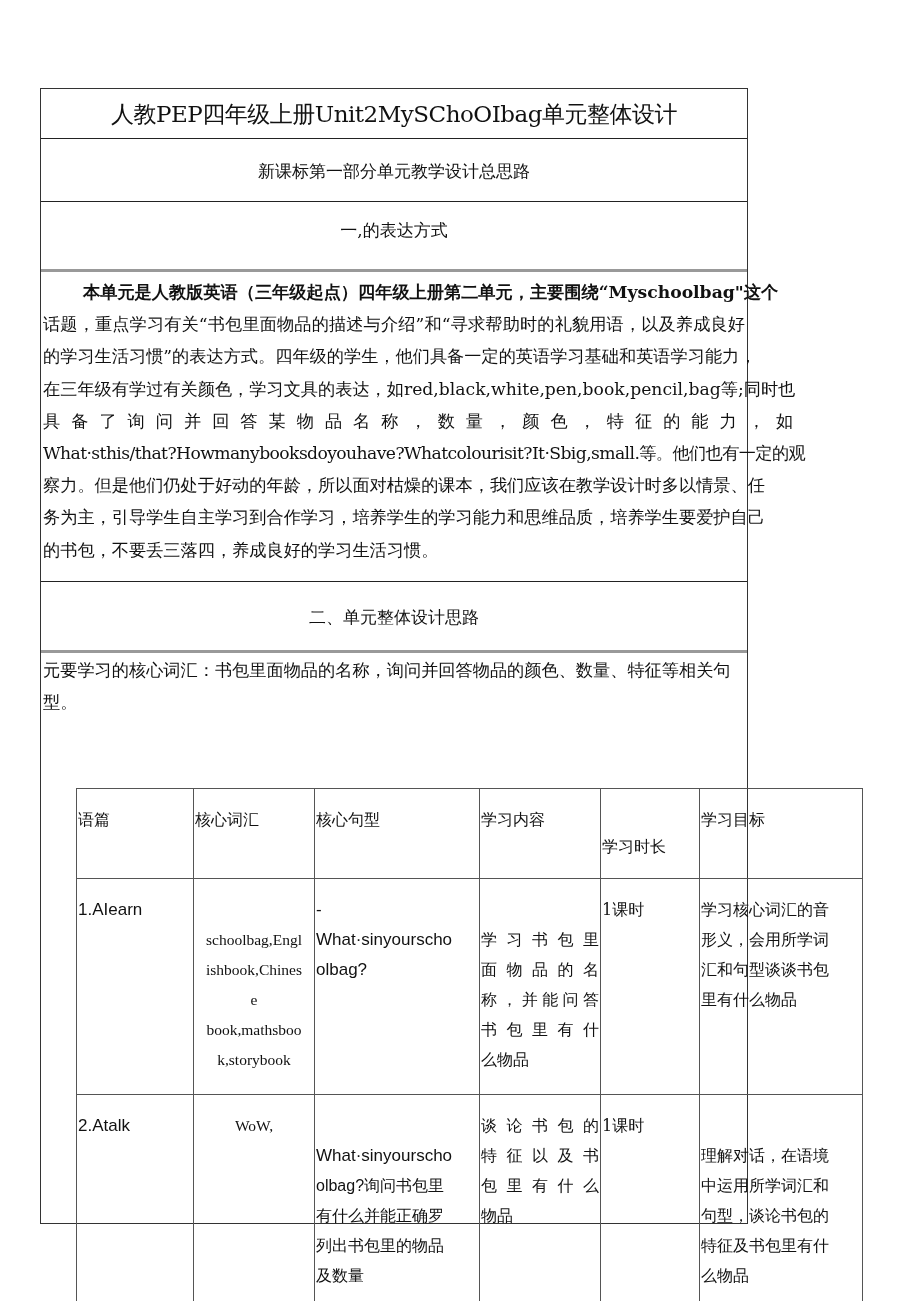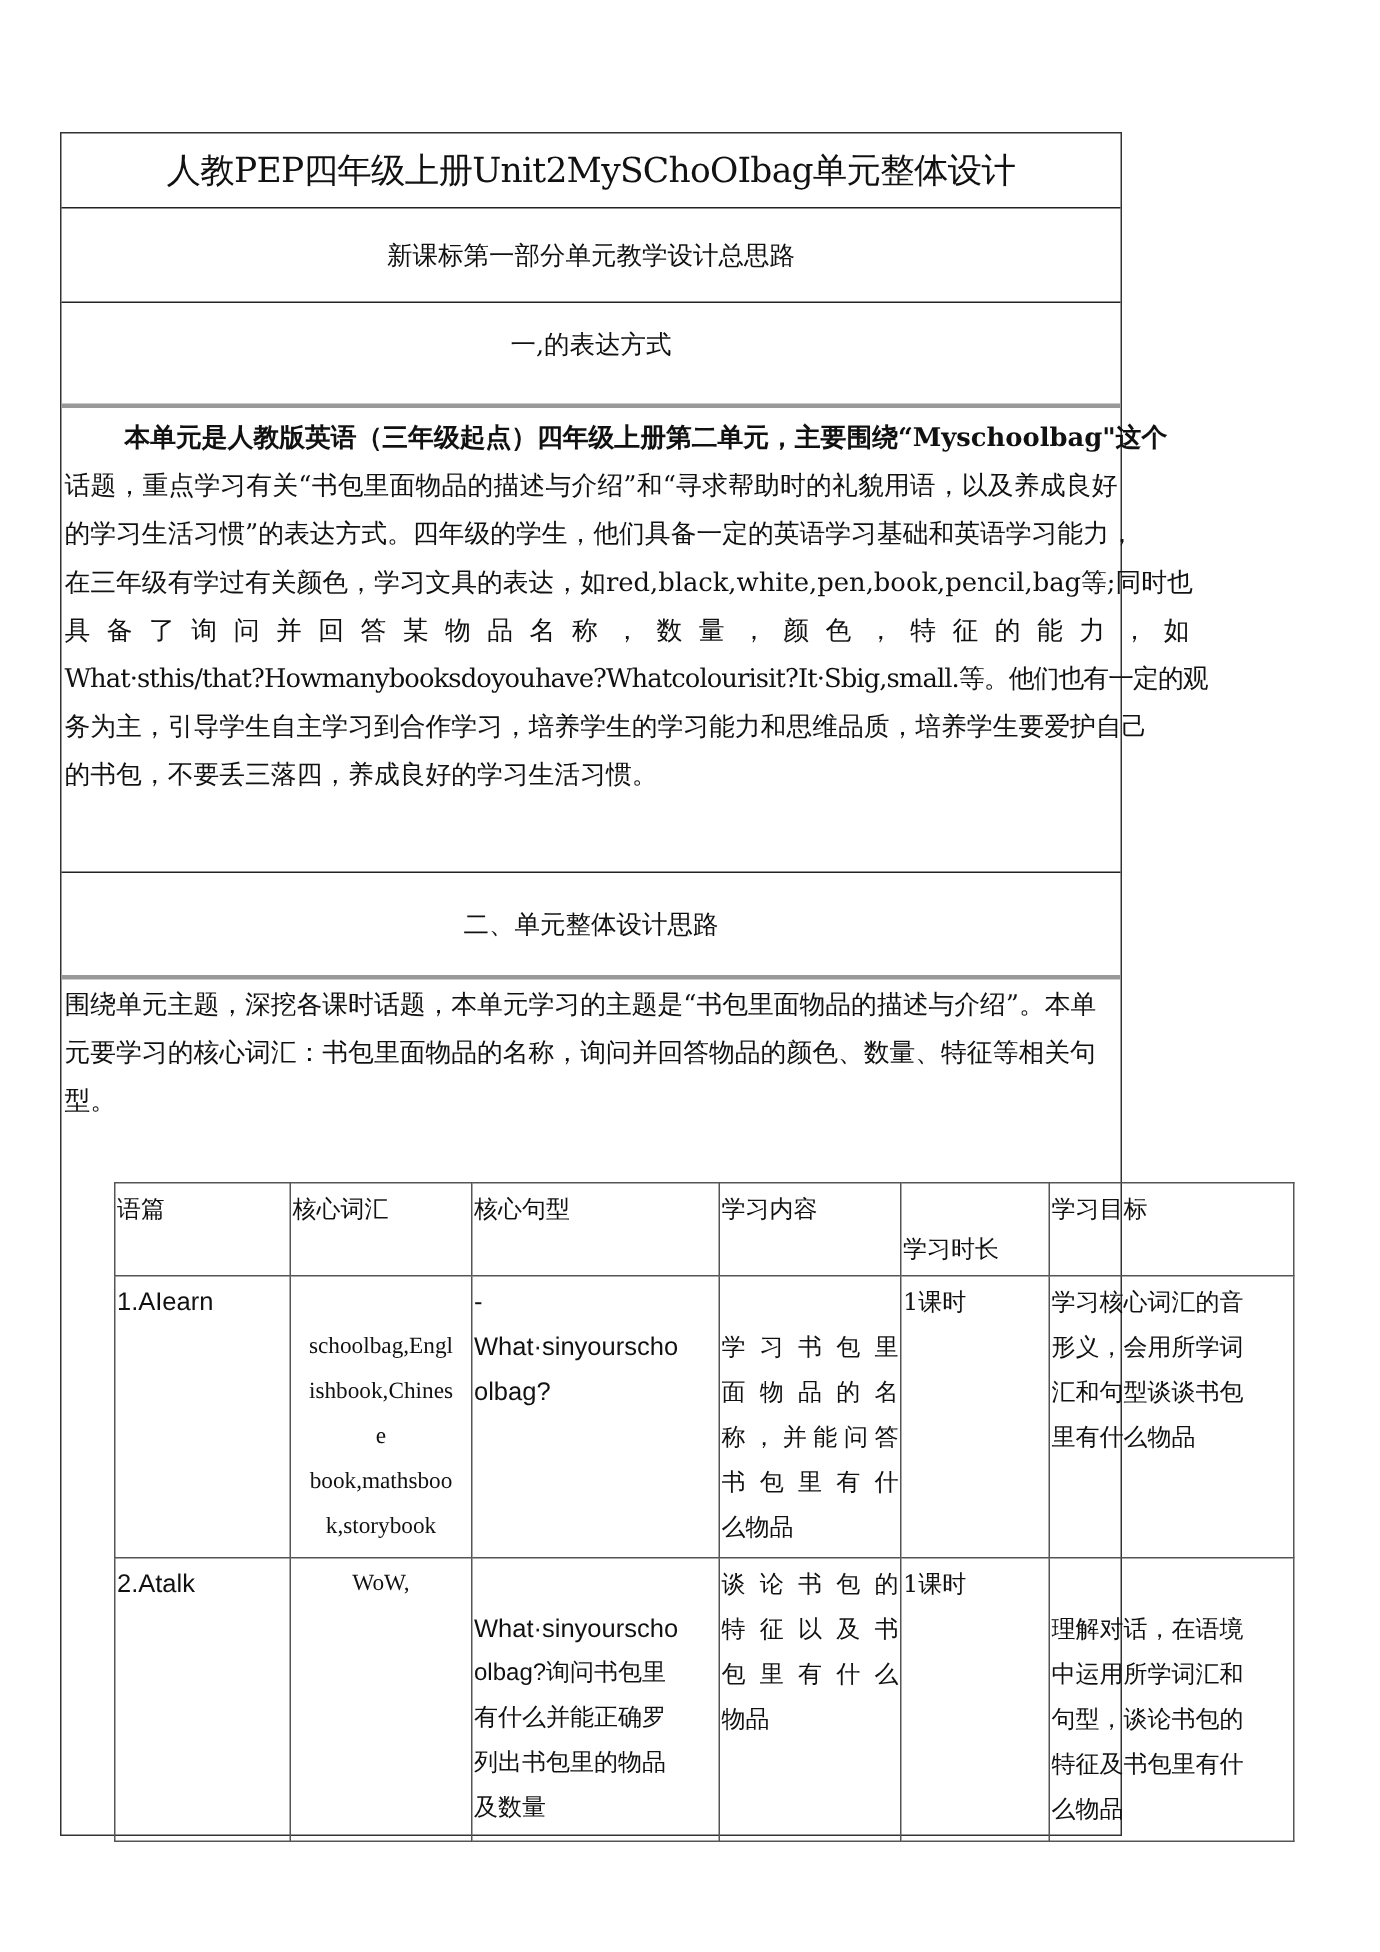--- a/index.html
+++ b/index.html
@@ -16,21 +16,21 @@
   .para1 { position: absolute; left: 2px; right: 2px; top: 187px; font-size: 17.2px;
            line-height: 32.2px; text-align: justify; text-indent: 2em; }
   .para1 .ln { display: block; white-space: nowrap; text-indent: 0; text-align: justify; text-align-last: justify; }
   .para1 .ln.first { padding-left: 40px; font-weight: bold; }
   .para1 .ln.last { text-align-last: left; }
   .sec2 { top: 492px; height: 70px; line-height: 72px; font-size: 17px; }
   .para2 { position: absolute; left: 2px; right: 16px; top: 565px; font-size: 17.2px; line-height: 32px; }
   .para2 .ln { display: block; white-space: nowrap; }
   table.inner { position: absolute; left: 35px; top: 699px; width: 786px; border-collapse: collapse;
                 font-size: 16px; table-layout: fixed; }
-  table.inner td { border: 1px solid #555; vertical-align: top; padding: 2px 1px; line-height: 30px; }
+  table.inner td { border: 1px solid #555; vertical-align: top; padding: 16px 1px; line-height: 30px; }
   table.inner tr.hdr td { height: 57px; }
   table.inner tr.r1 td { height: 183px; }
   table.inner tr.r2 td { height: 184px; }
   .mono-en { font-family: Liberation Sans, sans-serif; font-size: 17px; }
   .sm-en { font-family: "Liberation Serif", serif; font-size: 15.5px; line-height: 30px; text-align: center; }
   .cell-line { display: block; white-space: nowrap; }
   .spread { display: block; text-align: justify; text-align-last: justify; white-space: nowrap; }
   .gapline { display: block; height: 30px; }
 </style>
 </head>
@@ -44,30 +44,30 @@
   <div class="row-title sec1">一,的表达方式</div>
   <div class="hline gray" style="top:180px"></div>
 
   <div class="para1">
     <span class="ln first">本单元是人教版英语（三年级起点）四年级上册第二单元，主要围绕“Myschoolbag"这个</span>
     <span class="ln">话题，重点学习有关“书包里面物品的描述与介绍”和“寻求帮助时的礼貌用语，以及养成良好</span>
     <span class="ln">的学习生活习惯”的表达方式。四年级的学生，他们具备一定的英语学习基础和英语学习能力，</span>
     <span class="ln">在三年级有学过有关颜色，学习文具的表达，如red,black,white,pen,book,pencil,bag等;同时也</span>
     <span class="ln" style="letter-spacing:11px">具备了询问并回答某物品名称，数量，颜色，特征的能力，如</span>
     <span class="ln" style="letter-spacing:-0.6px">What·sthis/that?Howmanybooksdoyouhave?Whatcolourisit?It·Sbig,small.等。他们也有一定的观</span>
+    <span class="ln">察力。但是他们仍处于好动的年龄，所以面对枯燥的课本，我们应该在教学设计时多以情景、任</span>
     <span class="ln">务为主，引导学生自主学习到合作学习，培养学生的学习能力和思维品质，培养学生要爱护自己</span>
     <span class="ln last">的书包，不要丢三落四，养成良好的学习生活习惯。</span>
   </div>
 
   <div class="hline" style="top:492px"></div>
   <div class="row-title sec2">二、单元整体设计思路</div>
   <div class="hline gray" style="top:561px"></div>
 
   <div class="para2">
-    <span class="ln">围绕单元主题，深挖各课时话题，本单元学习的主题是“书包里面物品的描述与介绍”。本单</span>
     <span class="ln">元要学习的核心词汇：书包里面物品的名称，询问并回答物品的颜色、数量、特征等相关句</span>
     <span class="ln">型。</span>
   </div>
 
   <table class="inner">
     <colgroup>
       <col style="width:117px">
         <col style="width:121px">
         <col style="width:165px">
       <col style="width:121px">

